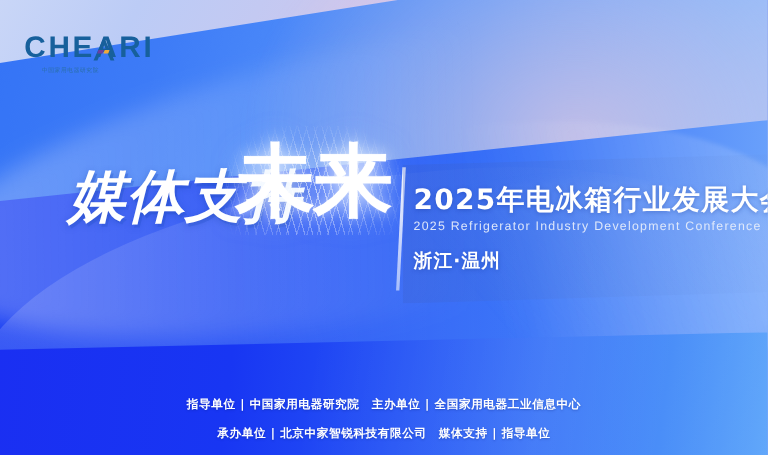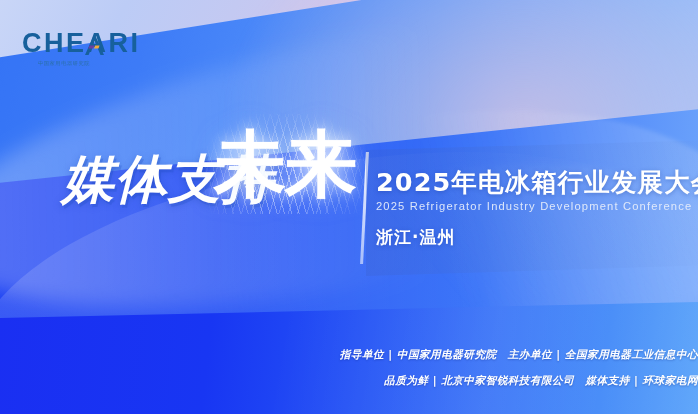--- a/index.html
+++ b/index.html
@@ -151,22 +151,22 @@
     opacity:0.94;
   }
   .title-loc{
     margin-top:14px; font-size:17px; font-weight:700; color:#ffffff;
     letter-spacing:1px; font-family:"DejaVu Sans","Liberation Sans",sans-serif;
     text-shadow:0 1px 4px rgba(20,50,140,0.35);
   }
 
   
   .footer-lines{
-    position:absolute; left:0; bottom:28px; width:100%;
-    text-align:right; color:#ffffff;font-style:italic;
+    position:absolute; left:0; bottom:14px; width:100%;
+    text-align:center; color:#ffffff;
   }
   .f-line{
     font-size:10.6px; font-weight:700; letter-spacing:0.5px;
     line-height:1; margin-bottom:16px; white-space:nowrap;
     font-family:"DejaVu Sans","Liberation Sans",sans-serif;
     text-shadow:0 1px 2px rgba(10,30,120,0.35);
   }
   .f-line:last-child{ margin-bottom:0; }
 </style>
 </head>
@@ -210,16 +210,16 @@
     <div class="title-cn">2025年电冰箱行业发展大会</div>
     <div class="title-en">2025 Refrigerator Industry Development Conference</div>
     <div class="title-loc">浙江·温州</div>
   </div>
 
   <div class="footer-slab"></div>
   <div class="footer-glow"></div>
 
   <div class="footer-lines">
     <div class="f-line">指导单位 | 中国家用电器研究院　主办单位 | 全国家用电器工业信息中心</div>
-    <div class="f-line">品质为鲜 | 北京中家智锐科技有限公司　媒体支持 | 环球家电网</div>
+    <div class="f-line">承办单位 | 北京中家智锐科技有限公司　媒体支持 | 指导单位</div>
   </div>
 
 </div>
 
 </body></html>

